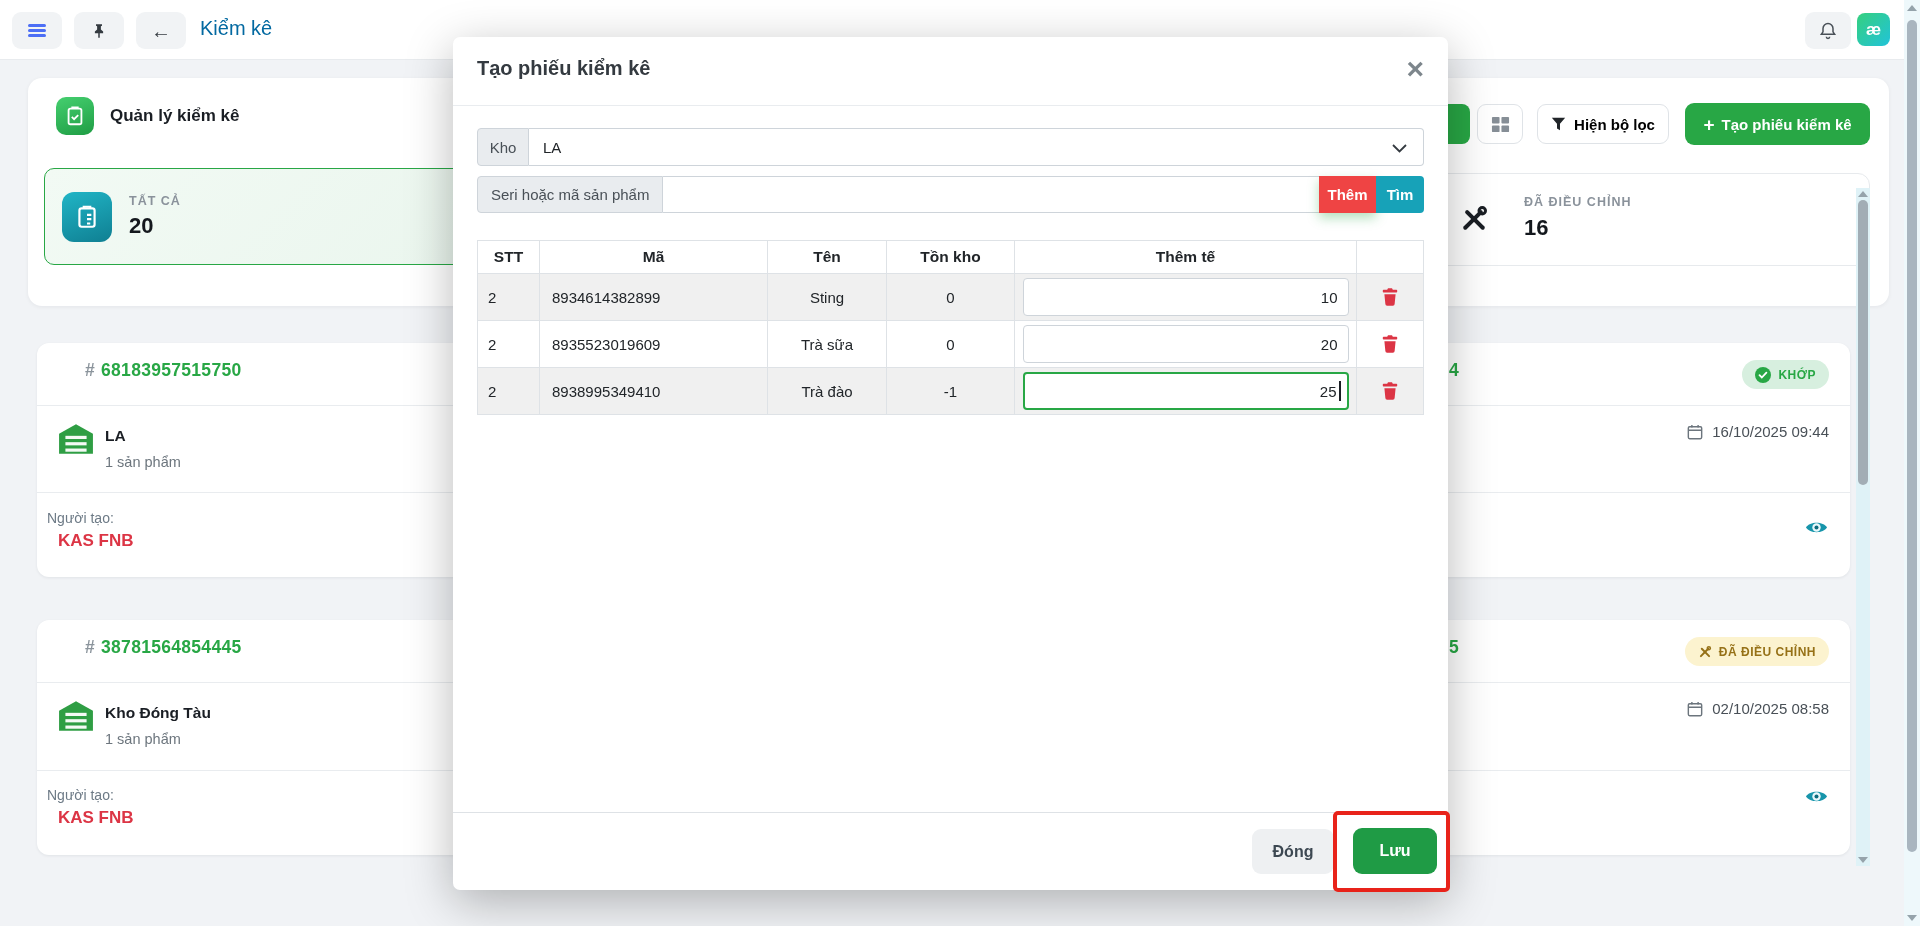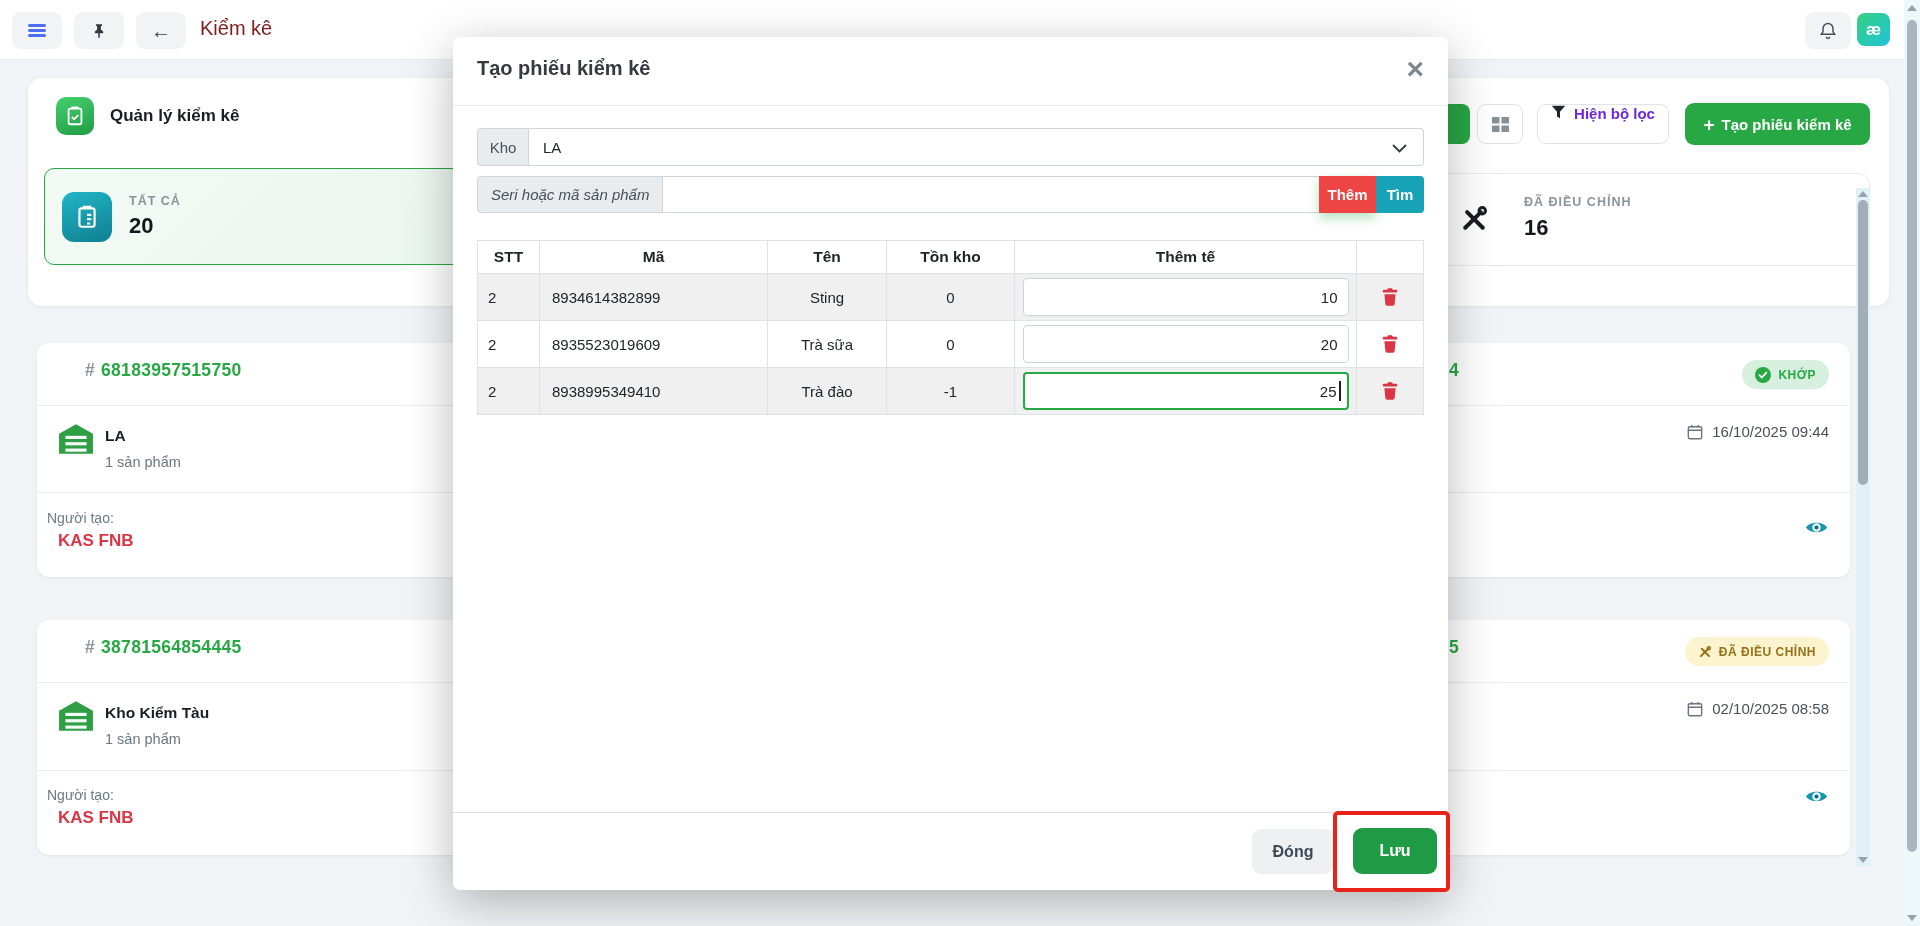--- a/index.html
+++ b/index.html
@@ -5,36 +5,36 @@
   * { margin:0; padding:0; box-sizing:border-box; }
   html,body { width:1920px; height:926px; overflow:hidden; }
   body { font-family:"Liberation Sans","DejaVu Sans",sans-serif; background:#f1f3f6; color:#212529; }
   .screen { position:relative; width:1920px; height:926px; background:#f1f3f6; }
 
   
   .topbar { position:absolute; left:0; top:0; width:1920px; height:60px; background:#fff; border-bottom:1px solid #e8ebee; z-index:3; }
   .tb-btn { position:absolute; top:12px; width:50px; height:37px; background:#f1f3f5; border:none; border-radius:9px; display:flex; align-items:center; justify-content:center; cursor:pointer; }
   .hamburger i { display:block; width:18px; height:2.6px; background:#4c6ef5; border-radius:2px; margin:2.2px 0; }
   .back-glyph { font-size:20px; font-weight:700; color:#343a40; line-height:1; }
-  .page-title { position:absolute; left:200px; top:17px; font-size:20px; font-weight:500; color:#7f1d1d; }
+  .page-title { position:absolute; left:200px; top:17px; font-size:20px; font-weight:500; color:#0369a1; }
   .avatar { position:absolute; left:1857px; top:13px; width:33px; height:33px; border-radius:8px;
             background:linear-gradient(135deg,#35d07f,#21c3d9); color:#fff; display:flex; align-items:center;
             justify-content:center; font-size:17px; font-weight:700; cursor:pointer; }
 
   
   .panel { position:absolute; left:28px; top:78px; width:1861px; height:228px; background:#fff; border-radius:14px;
            box-shadow:0 1px 4px rgba(16,24,40,.06); z-index:1; }
   .panel-icon { position:absolute; left:28px; top:19px; width:38px; height:38px; border-radius:10px;
                 background:linear-gradient(160deg,#45cf6f,#1f9d44); display:flex; align-items:center; justify-content:center; }
   .panel-title { position:absolute; left:82px; top:28px; font-size:17px; font-weight:700; color:#1a1e24; }
   .hidden-green-btn { position:absolute; left:1404px; top:26px; width:38px; height:40px; background:#28a745; border:none; border-radius:8px; }
   .grid-btn { position:absolute; left:1449px; top:26px; width:46px; height:40px; background:#fff; border:1px solid #dfe3e7; border-radius:9px;
               display:flex; align-items:center; justify-content:center; cursor:pointer; }
   .filter-btn { position:absolute; left:1509px; top:26px; width:132px; height:40px; background:#fff; border:1px solid #dfe3e7; border-radius:9px;
-                display:flex; justify-content:center; gap:8px; font-size:15px; font-weight:600; color:#6d28d9; cursor:pointer; }
+                display:flex; align-items:center; justify-content:center; gap:8px; font-size:15px; font-weight:600; color:#000000; cursor:pointer; }
   .create-btn { position:absolute; left:1657px; top:25px; width:185px; height:42px; background:#28a745; border:none; border-radius:9px;
                 display:flex; align-items:center; justify-content:center; gap:7px; font-size:15px; font-weight:700; color:#fff; cursor:pointer; }
   .create-btn .plus { font-size:19px; font-weight:700; line-height:1; }
 
   .tab-all { position:absolute; left:16px; top:90px; width:680px; height:97px; border:1.5px solid #28a745; border-radius:10px;
              background:linear-gradient(135deg,#f2faf4,#e7f4eb); cursor:pointer; }
   .tab-all .tab-icon { position:absolute; left:17px; top:23px; width:50px; height:50px; border-radius:12px;
              background:linear-gradient(160deg,#21b5c6,#0f7f92); display:flex; align-items:center; justify-content:center; }
   .stat-label { font-size:12.5px; font-weight:600; letter-spacing:1px; color:#8a929b; }
   .stat-value { font-size:22px; font-weight:700; color:#14181d; }
@@ -84,21 +84,21 @@
 
   .kho-row { position:absolute; left:24px; top:91px; width:947px; height:38px; display:flex; }
   .kho-label { width:52px; background:#e9ecef; border:1px solid #ced4da; border-radius:4px 0 0 4px; display:flex; align-items:center;
                justify-content:center; font-size:15px; color:#495057; }
   .kho-select { flex:1; border:1px solid #ced4da; border-left:none; border-radius:0 4px 4px 0; background:#fff; display:flex;
                 align-items:center; padding:0 14px; font-size:15px; color:#212529; cursor:pointer; position:relative; }
   .kho-select svg { position:absolute; right:16px; top:15px; }
 
   .search-row { position:absolute; left:24px; top:139px; width:947px; height:37px; display:flex; }
   .search-label { background:#e9ecef; border:1px solid #ced4da; border-radius:4px 0 0 4px; display:flex; align-items:center;
-                  padding:16px 13px; font-size:15px; color:#495057; white-space:nowrap;font-style:italic; }
+                  padding:16px 13px; font-size:15px; color:#495057; white-space:nowrap; }
   .search-input { flex:1; border:1px solid #ced4da; border-left:none; border-right:none; padding:0 10px; font-size:15px; outline:none; }
   .btn-add { width:57px; background:#ef4444; border:none; color:#fff; font-size:15px; font-weight:700; cursor:pointer;
              box-shadow:0 5px 12px rgba(40,167,69,.35); font-family:inherit; }
   .btn-find { width:48px; background:#17a2b8; border:none; border-radius:0 4px 4px 0; color:#fff; font-size:15px; font-weight:700; cursor:pointer; font-family:inherit; }
 
   .m-table { position:absolute; left:24px; top:203px; width:947px; border-top:1px solid #dee2e6; border-left:1px solid #dee2e6; }
   .t-row { display:flex; }
   .t-cell { border-right:1px solid #dee2e6; border-bottom:1px solid #dee2e6; display:flex; align-items:center; font-size:15px; color:#212529; }
   .t-head .t-cell { height:33px; justify-content:center; font-size:15.5px; font-weight:700; }
   .t-body .t-cell { height:47px; }
@@ -233,21 +233,21 @@
     <div class="card-id"><span class="hash">#</span><span>38781564854445</span></div>
     <div class="card-divider" style="top:62px;"></div>
     <div class="wh-icon">
       <svg width="36" height="32" viewBox="0 0 34 30" fill="#2f9e44">
         <path d="M17 1 L33 10 V29 H1 V10 Z"></path>
         <rect x="7" y="12" width="20" height="3" fill="#fff" opacity=".95"></rect>
         <rect x="7" y="18" width="20" height="3" fill="#fff" opacity=".95"></rect>
         <rect x="7" y="24" width="20" height="3" fill="#fff" opacity=".95"></rect>
       </svg>
     </div>
-    <div class="wh-name">Kho Kiểm Tàu</div>
+    <div class="wh-name">Kho Đóng Tàu</div>
     <div class="wh-count">1 sản phẩm</div>
     <div class="card-divider" style="top:150px;"></div>
     <div class="creator-label">Người tạo:</div>
     <div class="creator-name">KAS FNB</div>
   </div>
 
   <div class="card" style="left:965px; top:343px; width:885px; height:234px;">
     <div class="frag">4</div>
     <div class="card-divider" style="top:62px;"></div>
     <div class="badge badge-match">

